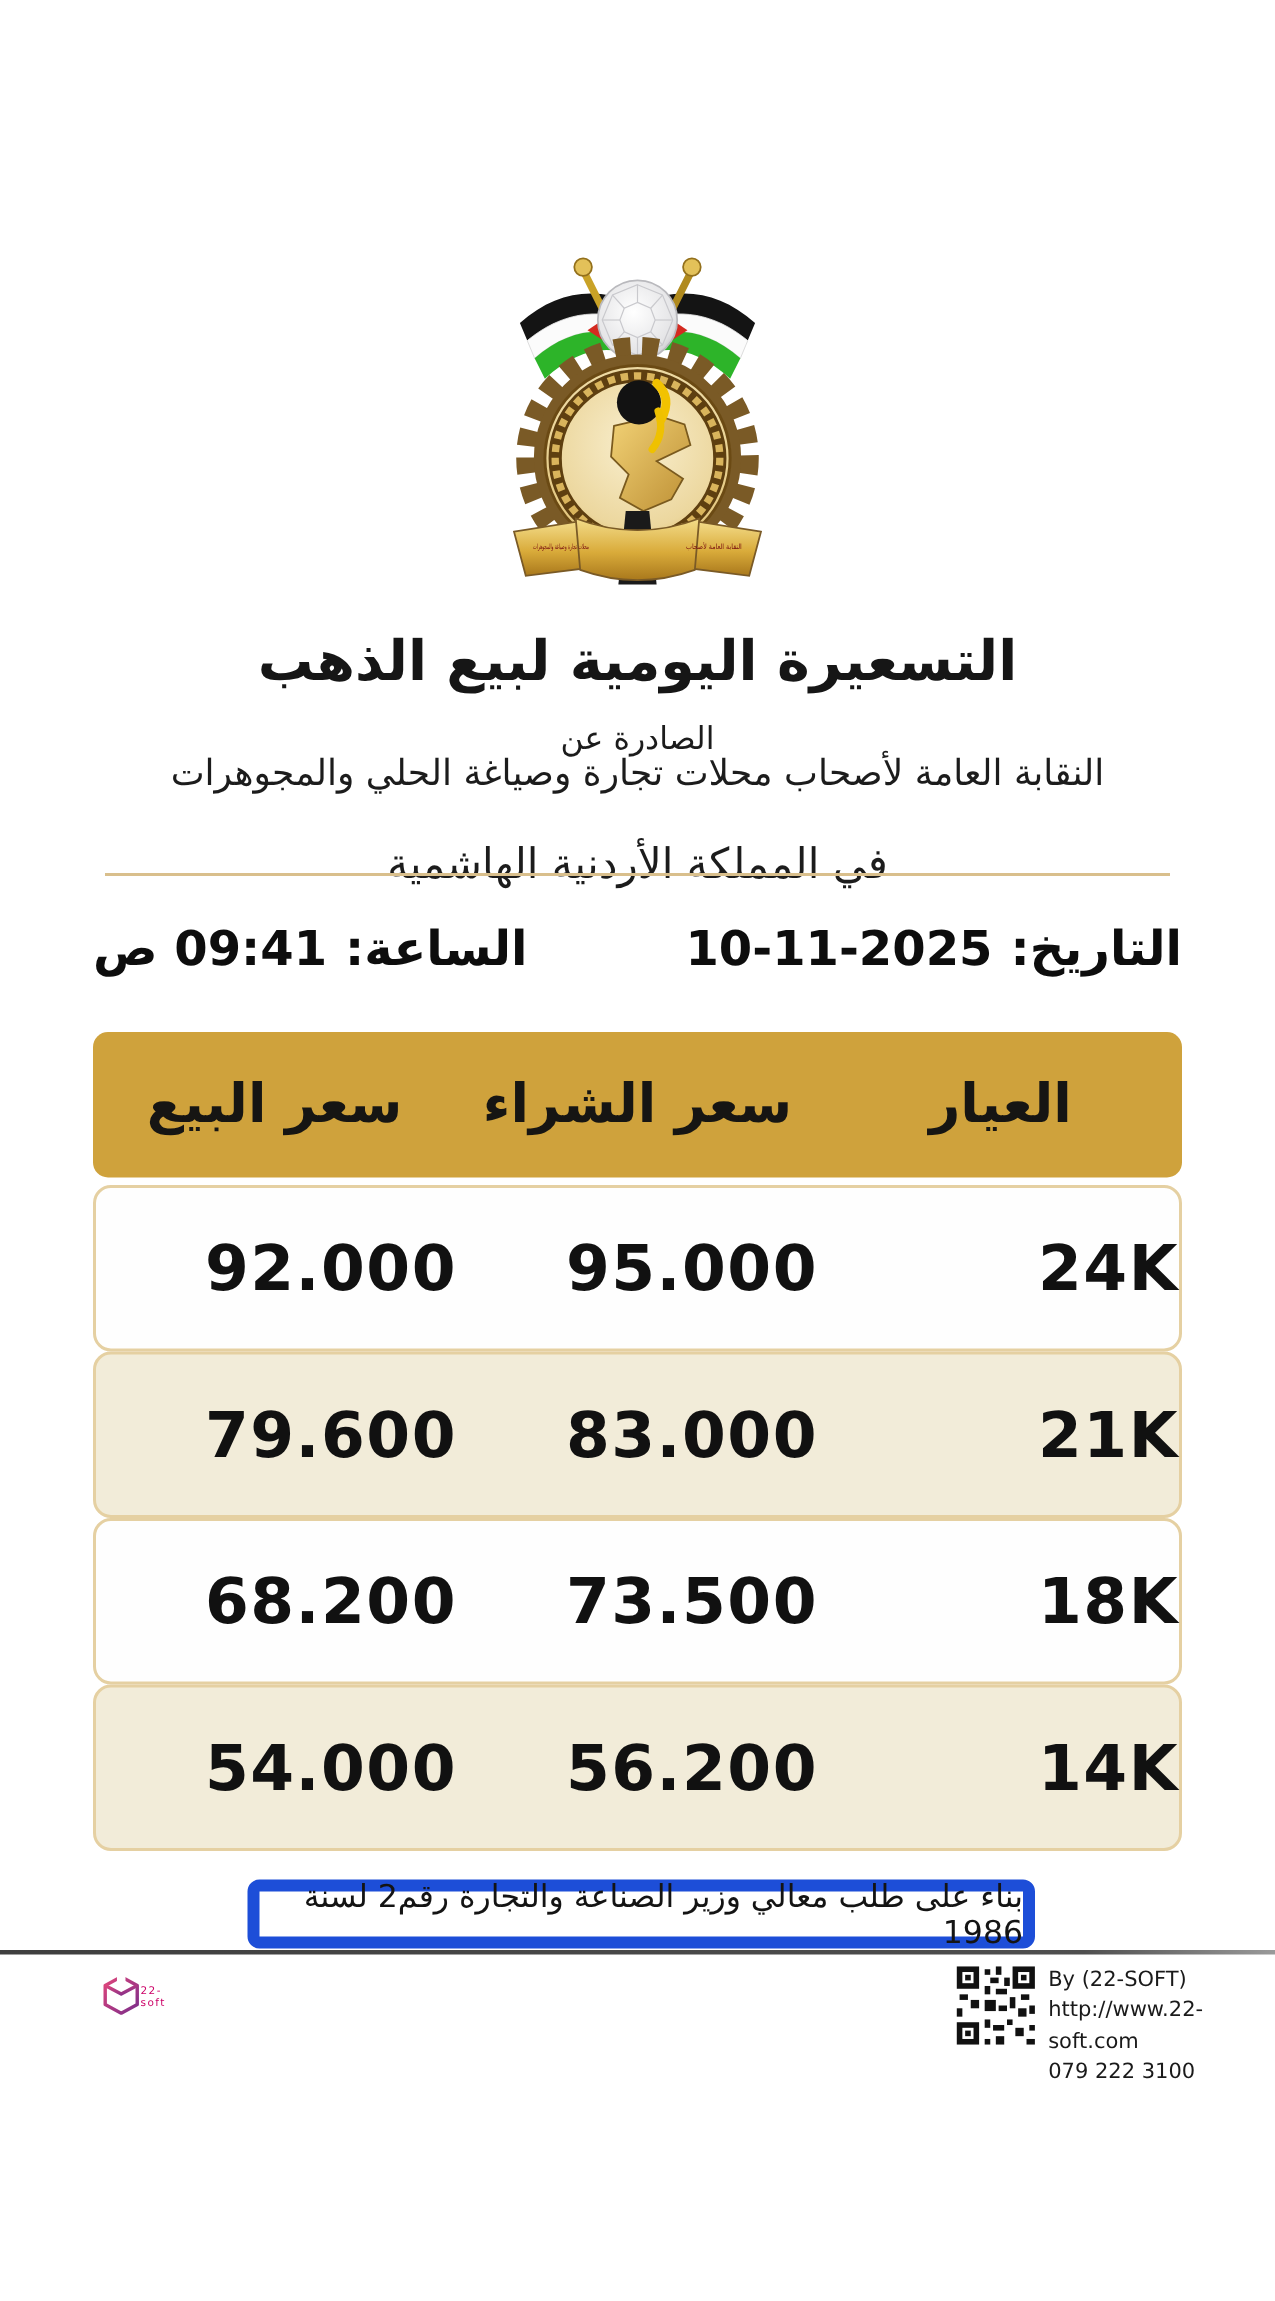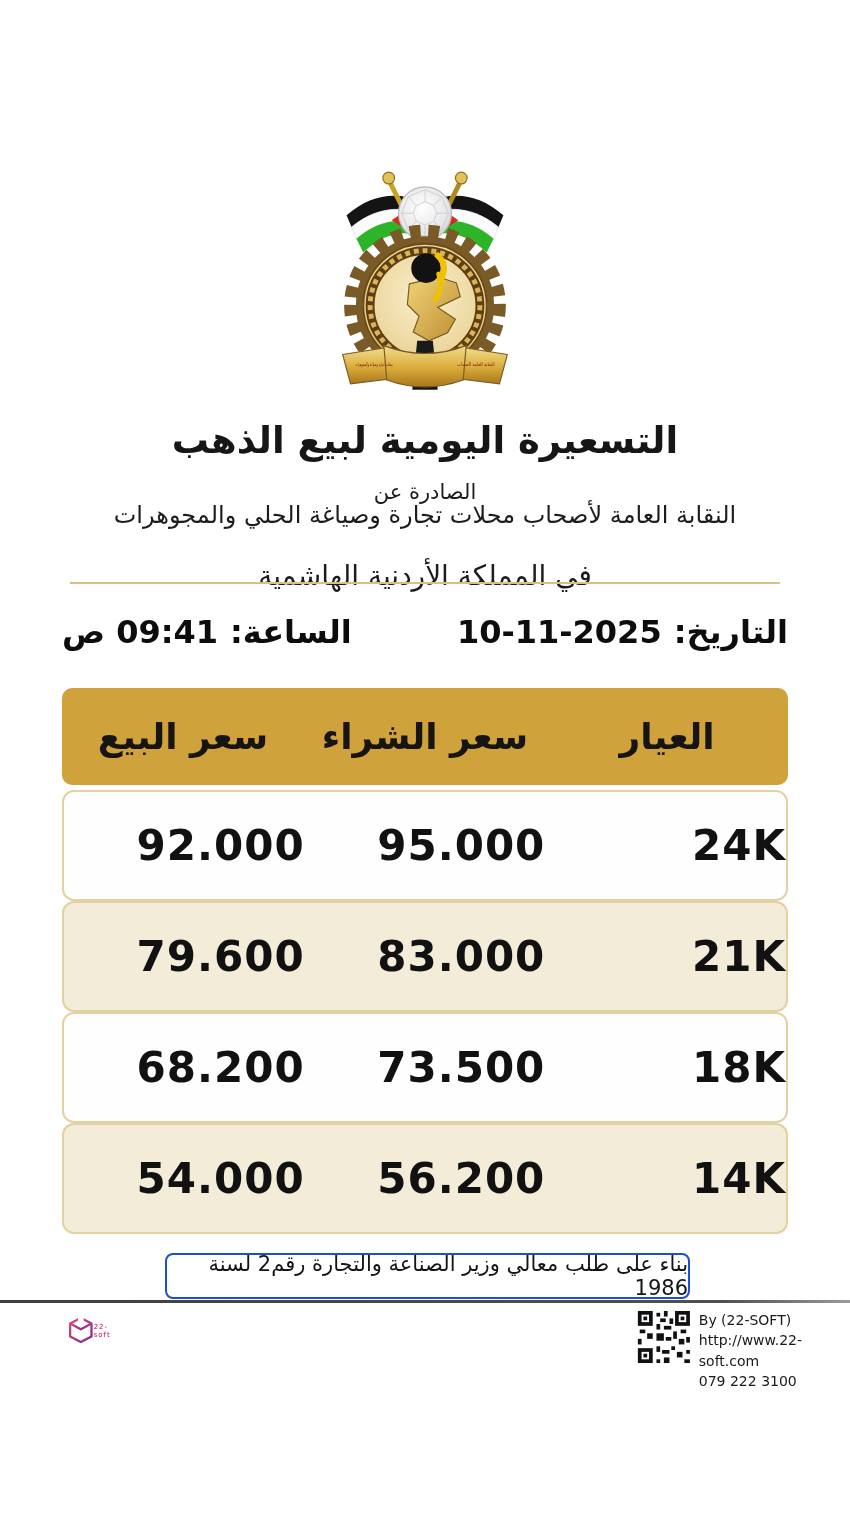--- a/index.html
+++ b/index.html
@@ -60,21 +60,21 @@
     align-items:center;font-size:42px;font-weight:bold;color:#111;
   }
   .price-row .cell{text-align:right;letter-spacing:1px;}
   .row-white{background:#fefefe;}
   .row-cream{background:#f2ecd9;}
   .r0{top:790px;} .r1{top:901px;} .r2{top:1012px;} .r3{top:1123px;}
 
   
   .note-box{
     position:absolute;top:1253px;left:165px;width:525px;height:46px;
-    border:2px solid #1d4ed8;border-radius:8px;box-sizing:border-box;
+    border:8px solid #1d4ed8;border-radius:8px;box-sizing:border-box;
     display:flex;align-items:center;justify-content:center;
     font-size:21px;color:#141414;direction:rtl;
   }
   .bottom-divider{
     position:absolute;top:1300px;left:0;width:850px;height:3px;
     background:linear-gradient(to right,#3f3f3f 0%,#4f4f4f 85%,#9a9a9a 100%);
   }
   .soft-logo{
     position:absolute;left:68px;top:1310px;width:48px;margin:0;
     display:flex;flex-direction:row;align-items:center;direction:ltr;

